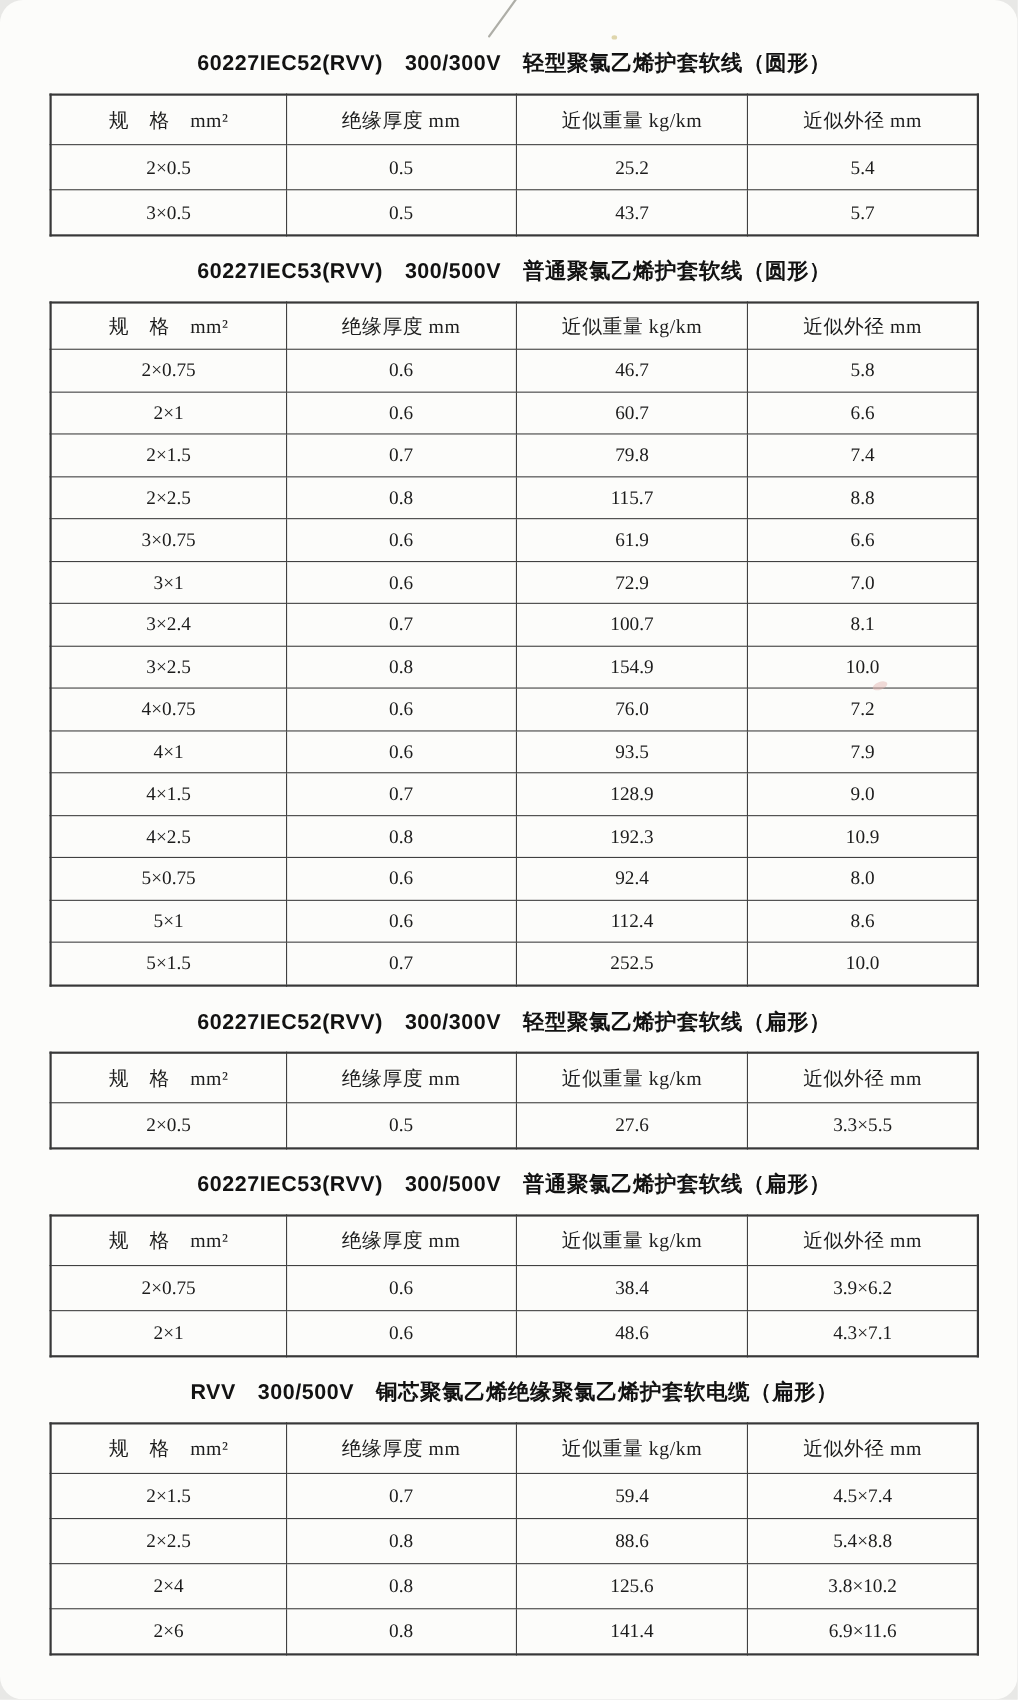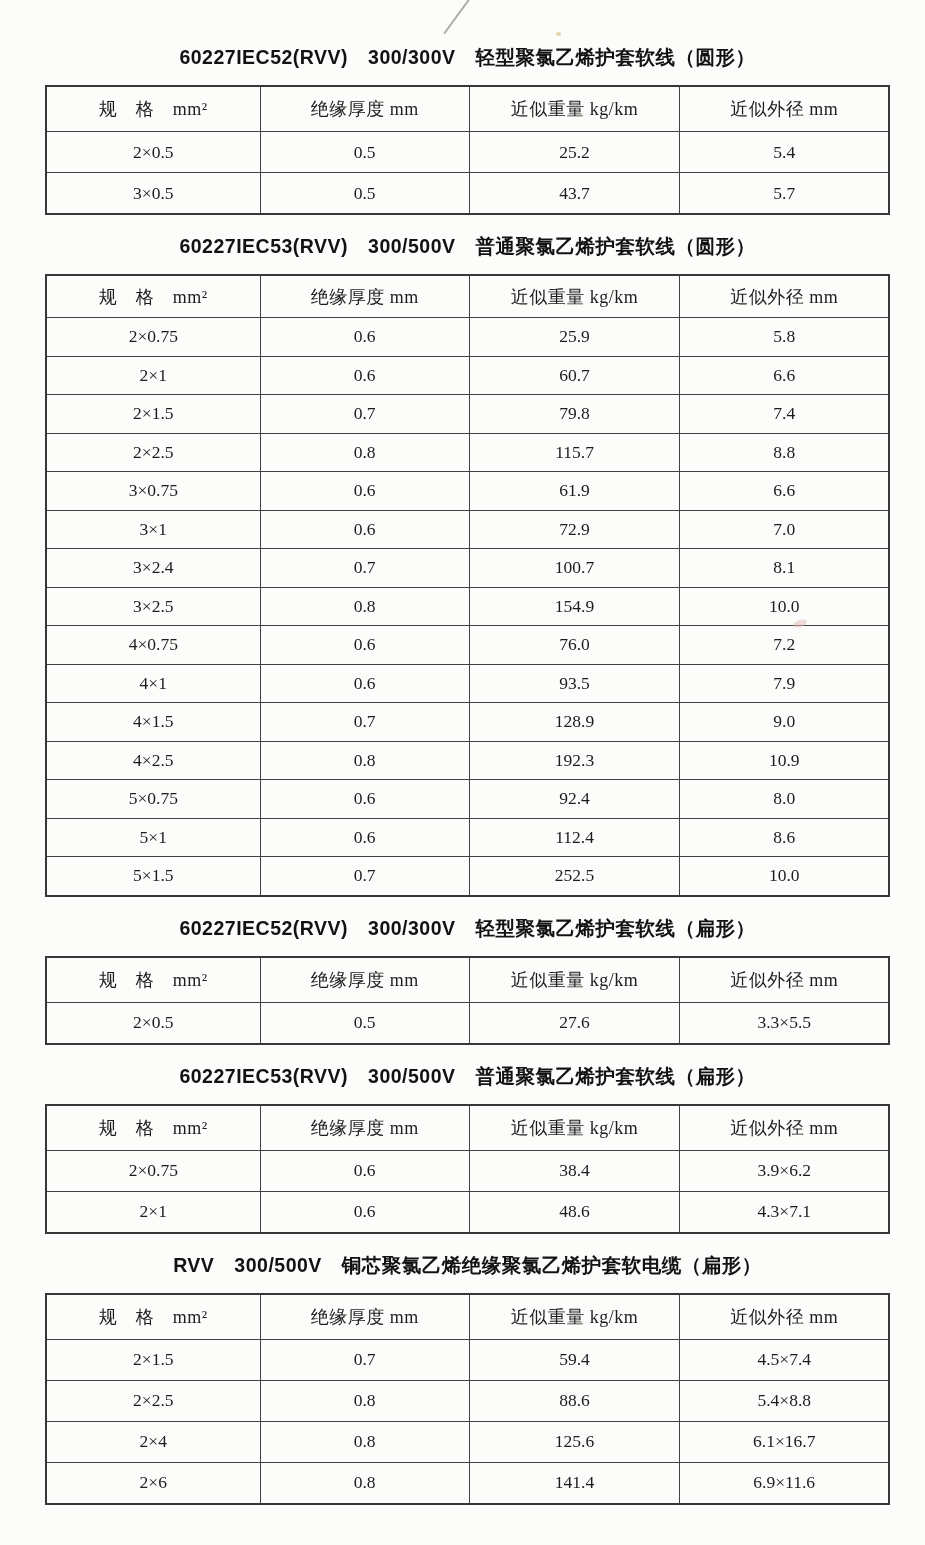--- a/index.html
+++ b/index.html
@@ -5,20 +5,21 @@
   html, body { margin: 0; padding: 0; background: #e8e8e6; }
   .page {
     position: relative;
     width: 925px;
     height: 1545px;
     margin: 0 auto;
     background: #fcfcfa;
     overflow: hidden;
     font-family: "Liberation Serif", "DejaVu Serif", serif;
     color: #1c1c1c;
+    border-radius: 21px;
   }
   .content { padding-top: 44px; }
   .table-block { padding: 0 35px 0 45px; }
   .table-title {
     font-family: "Liberation Sans", "DejaVu Sans", sans-serif;
     font-weight: 700;
     font-size: 19.5px;
     letter-spacing: 0.5px;
     text-align: center;
     color: #121212;
@@ -134,21 +135,21 @@
               <th>规　格　mm²</th>
               <th>绝缘厚度 mm</th>
               <th>近似重量 kg/km</th>
               <th>近似外径 mm</th>
             </tr>
           </thead>
       <tbody>
             <tr>
               <td>2×0.75</td>
               <td>0.6</td>
-              <td>25.9</td>
+              <td>46.7</td>
               <td>5.8</td>
             </tr>
             <tr>
               <td>2×1</td>
               <td>0.6</td>
               <td>60.7</td>
               <td>6.6</td>
             </tr>
             <tr>
               <td>2×1.5</td>
@@ -321,21 +322,21 @@
             <tr>
               <td>2×2.5</td>
               <td>0.8</td>
               <td>88.6</td>
               <td>5.4×8.8</td>
             </tr>
             <tr>
               <td>2×4</td>
               <td>0.8</td>
               <td>125.6</td>
-              <td>6.1×16.7</td>
+              <td>3.8×10.2</td>
             </tr>
             <tr>
               <td>2×6</td>
               <td>0.8</td>
               <td>141.4</td>
               <td>6.9×11.6</td>
             </tr>
           </tbody>
     </table>
   </section>

